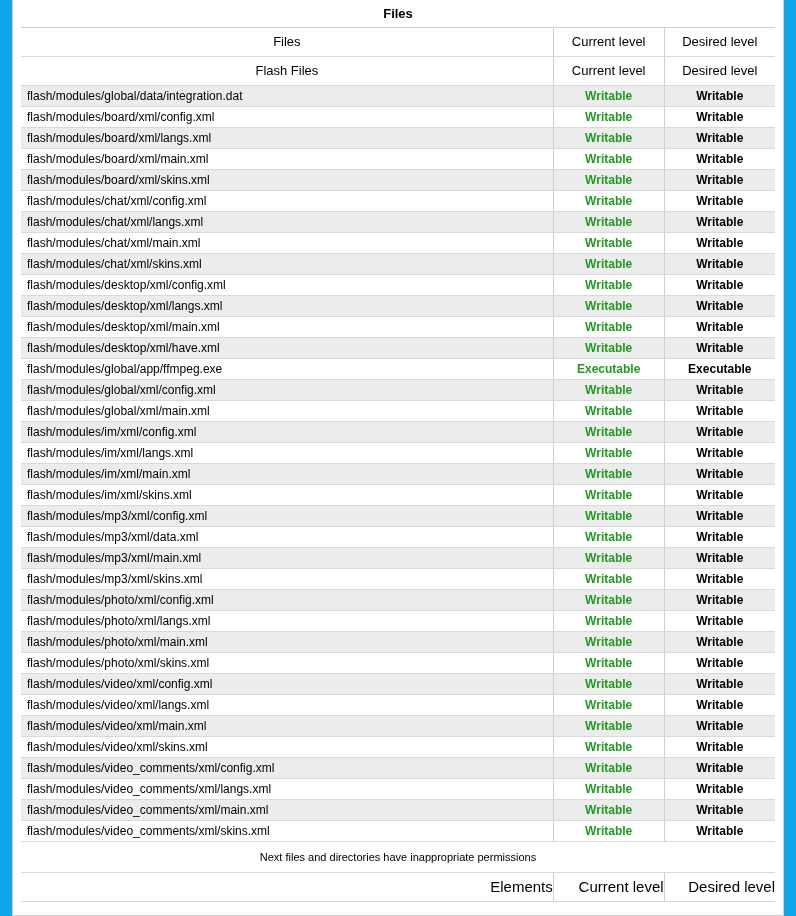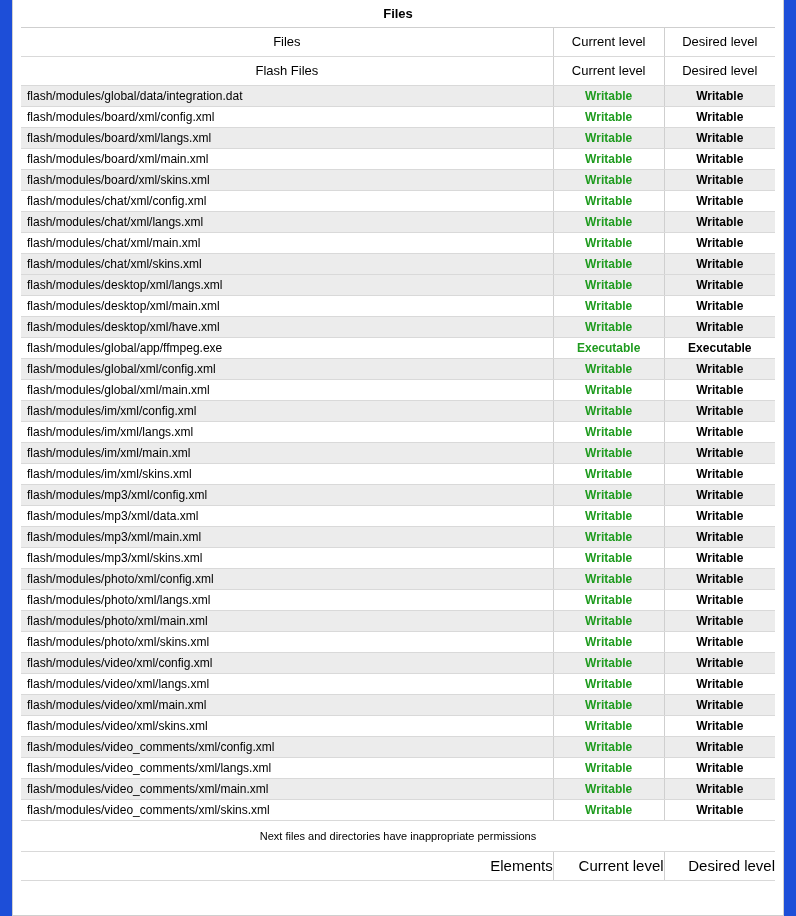--- a/index.html
+++ b/index.html
@@ -13,21 +13,21 @@
     font-family: "Liberation Sans", sans-serif;
     font-size: 12px;
     color: #000000;
     overflow: hidden;
   }
   .page {
     width: 796px;
     height: 916px;
     box-sizing: border-box;
     padding: 0 12px;
-    background: #1d4ed8;
+    background: #0ea5e9;
     position: relative;
   }
   .frame {
     border-left: 1px solid #cfcfcf;
     border-right: 1px solid #cfcfcf;
     border-bottom: 1px solid #cfcfcf;
     background: #ffffff;
     height: 916px;
     box-sizing: border-box;
     padding: 0 8px 0 8px;
@@ -186,20 +186,25 @@
         <tr class="row">
           <td class="path">flash/modules/chat/xml/main.xml</td>
           <td class="cur">Writable</td>
           <td class="des">Writable</td>
         </tr>
         <tr class="row alt">
           <td class="path">flash/modules/chat/xml/skins.xml</td>
           <td class="cur">Writable</td>
           <td class="des">Writable</td>
         </tr>
+        <tr class="row">
+          <td class="path">flash/modules/desktop/xml/config.xml</td>
+          <td class="cur">Writable</td>
+          <td class="des">Writable</td>
+        </tr>
         <tr class="row alt">
           <td class="path">flash/modules/desktop/xml/langs.xml</td>
           <td class="cur">Writable</td>
           <td class="des">Writable</td>
         </tr>
         <tr class="row">
           <td class="path">flash/modules/desktop/xml/main.xml</td>
           <td class="cur">Writable</td>
           <td class="des">Writable</td>
         </tr>

